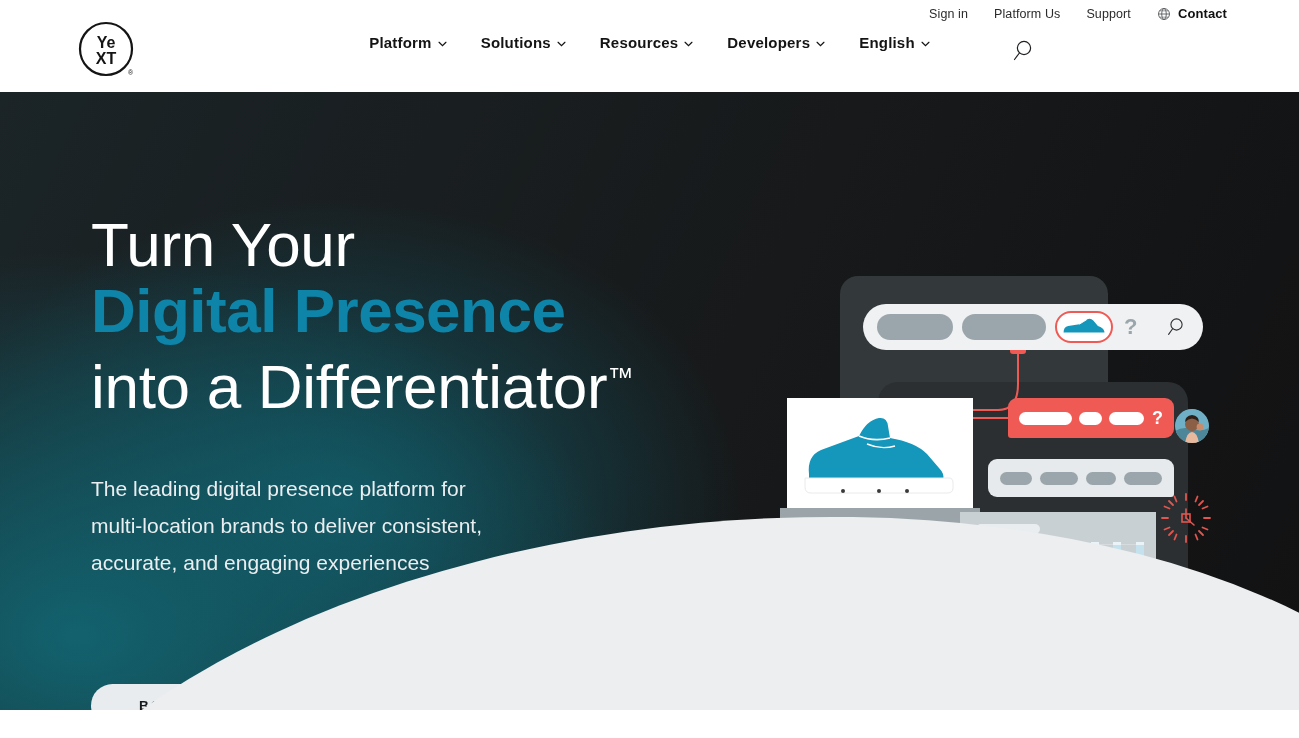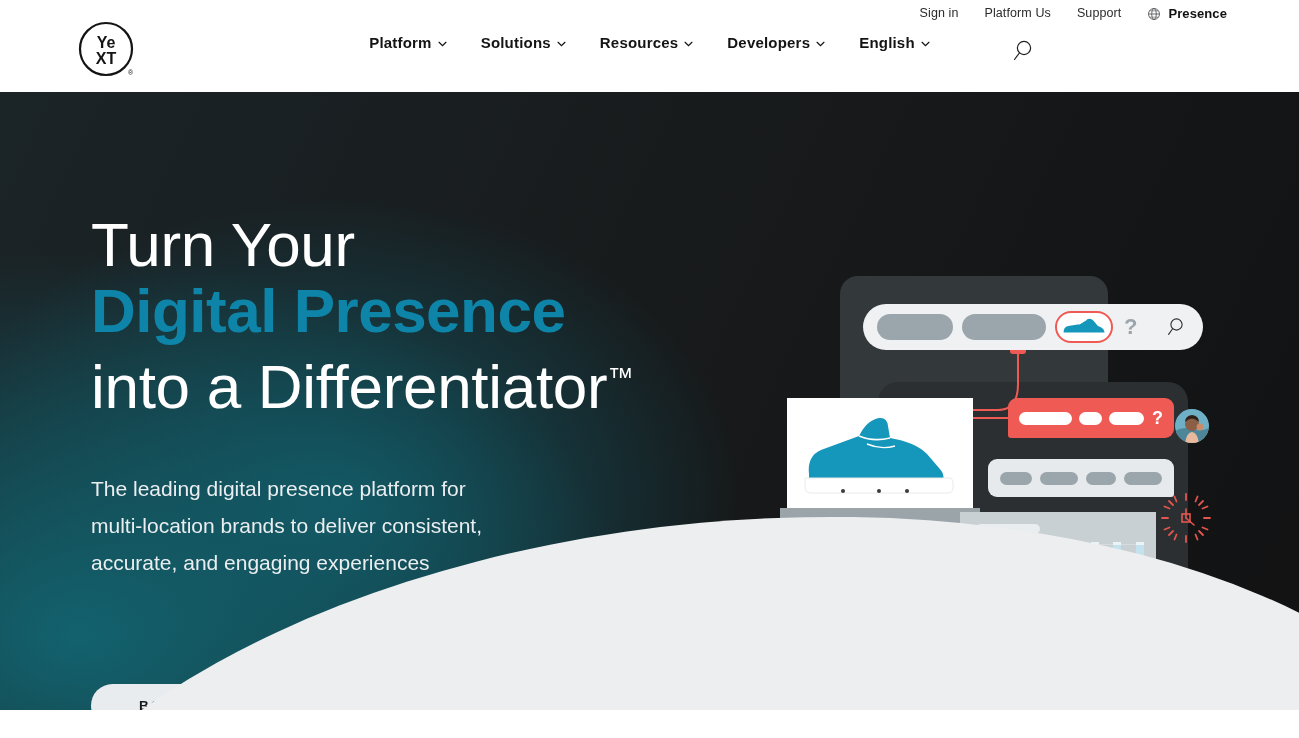--- a/index.html
+++ b/index.html
@@ -10,21 +10,21 @@
     -webkit-font-smoothing:antialiased;
   }
 
   
   .header {
     position:absolute; top:0; left:0; width:1299px; height:92px;
     background:#ffffff; z-index:50;
   }
   .utility-bar {
     position:absolute; top:6px; right:72px;
-    display:flex; align-items:flex-start; gap:26px;
+    display:flex; align-items:center; gap:26px;
     font-size:12.5px; color:#2b2b2b; letter-spacing:.1px;
   }
   .utility-link { color:#2b2b2b; text-decoration:none; cursor:pointer; white-space:nowrap;}
   .lang-wrap { display:flex; align-items:center; gap:7px; cursor:pointer; }
   .lang-label { font-size:13px; font-weight:bold; color:#111; }
   .globe { width:14px; height:14px; display:block; }
 
   .logo {
     position:absolute; left:78px; top:21px;
     width:58px; height:58px; cursor:pointer;
@@ -237,21 +237,21 @@
     <div class="lang-wrap">
       <span>
         <svg class="globe" viewBox="0 0 16 16">
           <circle cx="8" cy="8" r="6.3" fill="none" stroke="#55585a" stroke-width="1"></circle>
           <ellipse cx="8" cy="8" rx="2.6" ry="6.3" fill="none" stroke="#55585a" stroke-width="1"></ellipse>
           <line x1="1.7" y1="8" x2="14.3" y2="8" stroke="#55585a" stroke-width="1"></line>
           <line x1="2.8" y1="4.4" x2="13.2" y2="4.4" stroke="#55585a" stroke-width=".7"></line>
           <line x1="2.8" y1="11.6" x2="13.2" y2="11.6" stroke="#55585a" stroke-width=".7"></line>
         </svg>
       </span>
-      <span class="lang-label">Presence</span>
+      <span class="lang-label">Contact</span>
     </div>
   </div>
 
   <div class="logo">
     <svg viewBox="0 0 58 58" width="58" height="58">
       <circle cx="28" cy="28" r="26" fill="none" stroke="#141414" stroke-width="2.2"></circle>
       <text x="28" y="27" font-family="Liberation Sans, sans-serif" font-size="16" font-weight="bold" fill="#141414" text-anchor="middle">Ye</text>
       <text x="28" y="43" font-family="Liberation Sans, sans-serif" font-size="16" font-weight="bold" fill="#141414" text-anchor="middle">XT</text>
       <text x="50" y="54" font-family="Liberation Sans, sans-serif" font-size="7" fill="#141414">®</text>
     </svg>

